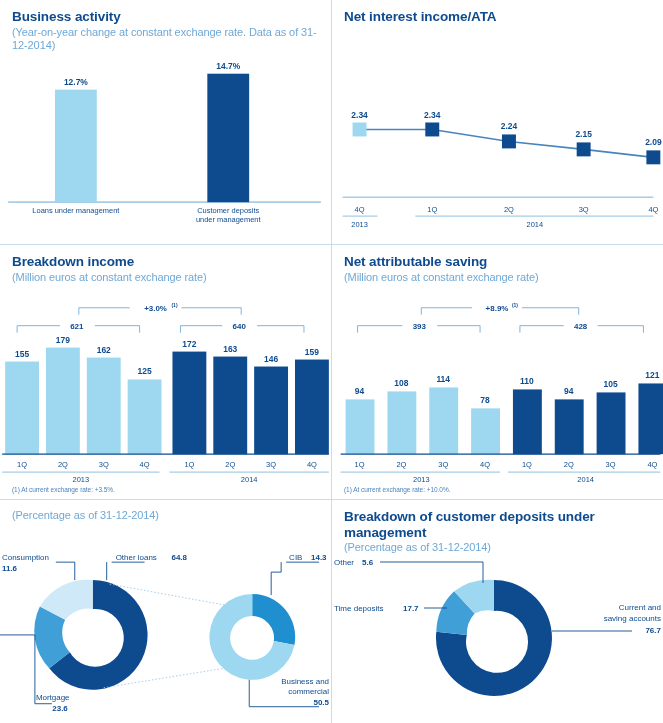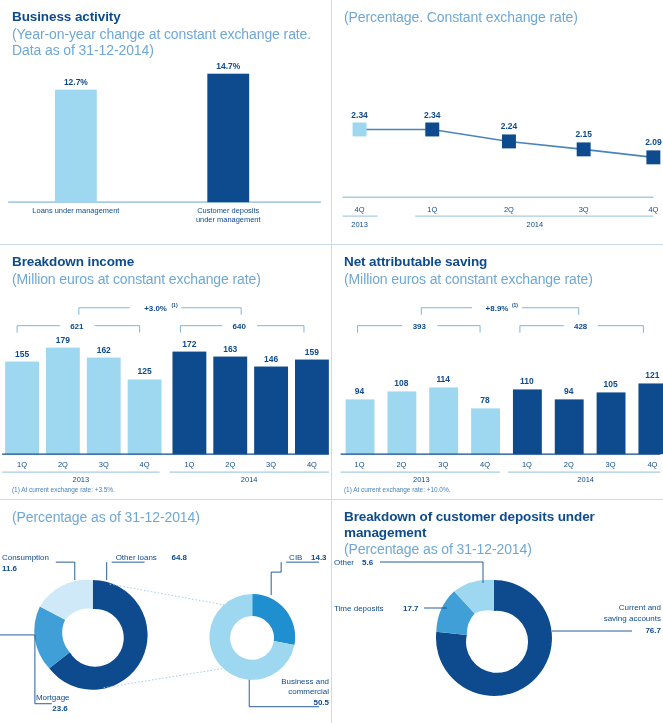--- a/index.html
+++ b/index.html
@@ -18,21 +18,21 @@
     box-sizing:border-box;
   }
   .panel{position:relative;box-sizing:border-box;padding:9px 12px 0 12px;overflow:hidden;}
   .b-right{border-right:1px solid #c9dced;}
   .b-bottom{border-bottom:1px solid #c9dced;}
   .title{
     font-size:13.5px;font-weight:bold;color:#0e4b8e;
     letter-spacing:-0.1px;line-height:1.15;margin:0 0 1px 0;
   }
   .subtitle{
-    font-size:14px;color:#6fa8d6;line-height:1.2;margin:0;
+    font-size:11px;color:#6fa8d6;line-height:1.2;margin:0;
     letter-spacing:-0.1px;
   }
   .plot{position:absolute;left:0;top:0;width:100%;height:100%;pointer-events:none;}
   .footnote{
     position:absolute;left:12px;bottom:6px;
     font-size:6.5px;color:#4a84bd;letter-spacing:-0.05px;
   }
   svg text{font-family:"Liberation Sans", sans-serif;}
   .val{font-size:8.5px;font-weight:bold;fill:#0e4b8e;}
   .axlab{font-size:7.5px;fill:#0e4b8e;}
@@ -60,21 +60,21 @@
       <text class="catlab" x="76" y="214" text-anchor="middle">Loans under management</text>
 
       <rect x="208" y="74" width="42" height="129" fill="#0e4b8e"></rect>
       <text class="val" x="229" y="69" text-anchor="middle">14.7%</text>
       <text class="catlab" x="229" y="214" text-anchor="middle">Customer deposits</text>
       <text class="catlab" x="229" y="223" text-anchor="middle">under management</text>
     </svg>
   </div>
 
   <div class="panel b-bottom">
-    <div class="subtitle">(Percentage. Constant exchange rate)</div>
+    <div class="title">Net interest income/ATA</div>
 
     <svg class="plot" viewBox="0 0 331 245">
 
       <polyline points="27,130 100,130 177,142 252,150 322,158" fill="none" stroke="#4a84bd" stroke-width="1.6"></polyline>
 
       <rect x="20" y="123" width="14" height="14" fill="#9ed8f0"></rect>
       <rect x="93" y="123" width="14" height="14" fill="#0e4b8e"></rect>
       <rect x="170" y="135" width="14" height="14" fill="#0e4b8e"></rect>
       <rect x="245" y="143" width="14" height="14" fill="#0e4b8e"></rect>
       <rect x="315" y="151" width="14" height="14" fill="#0e4b8e"></rect>

